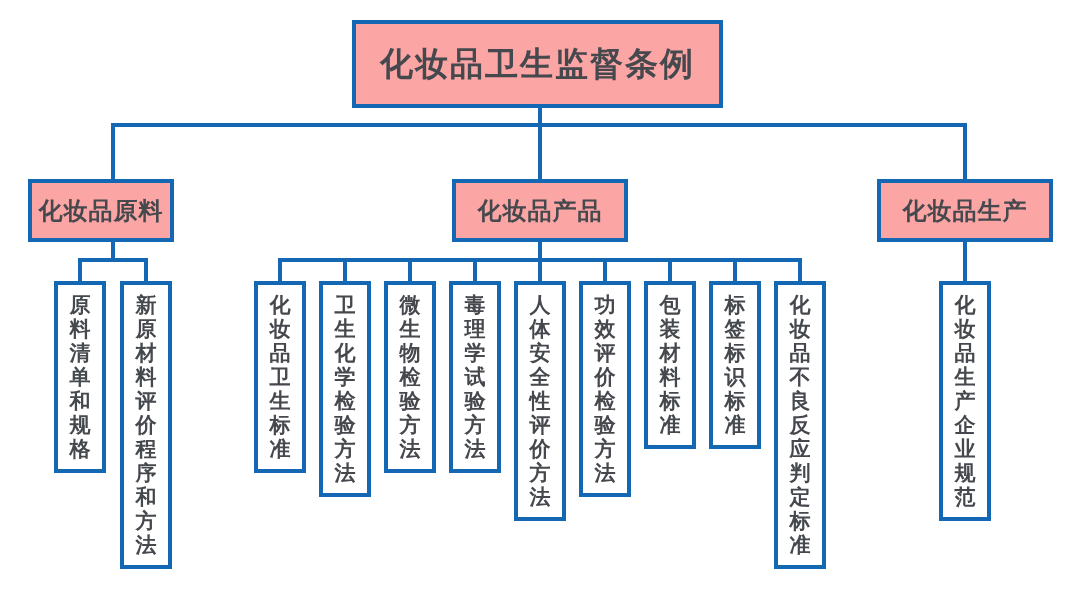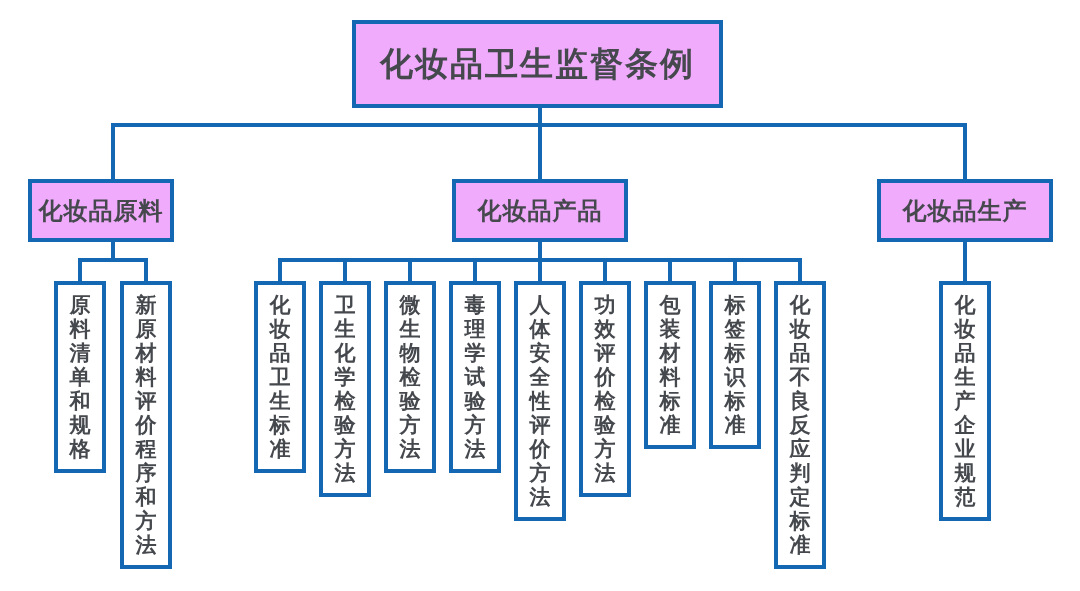--- a/index.html
+++ b/index.html
@@ -10,21 +10,21 @@
     background: #ffffff;
     font-family: "Liberation Sans", "DejaVu Sans", sans-serif;
     --line: #1467b2;
     --text: #45484d;
     overflow: hidden;
   }
   .node {
     position: absolute;
     box-sizing: border-box;
     border: 4px solid var(--line);
-    background: #f0abfc;
+    background: #fca5a5;
     color: var(--text);
     font-weight: bold;
     display: flex;
     align-items: center;
     justify-content: center;
     text-align: center;
   }
   .root-node { font-size: 33px; letter-spacing: 2px; }
   .branch-node { font-size: 24px; letter-spacing: 1px; }
   .leaf-node {

